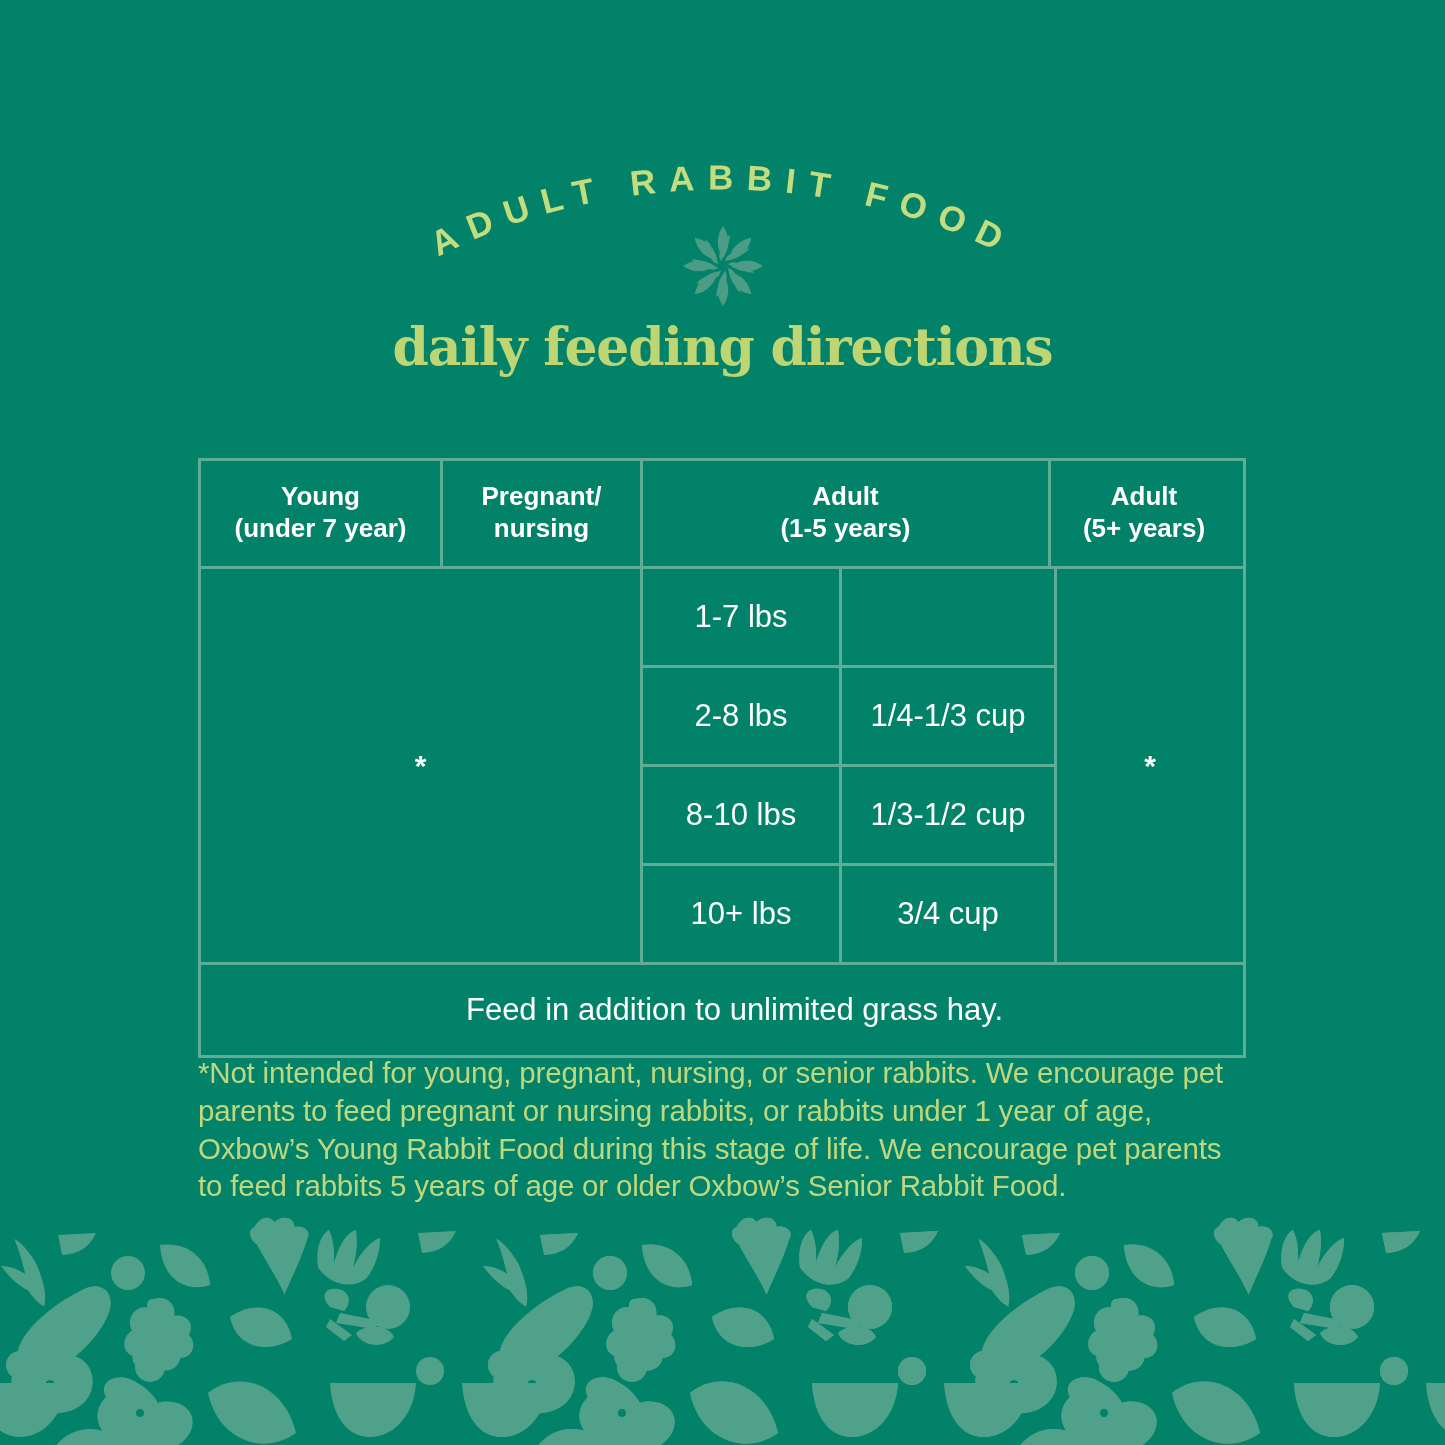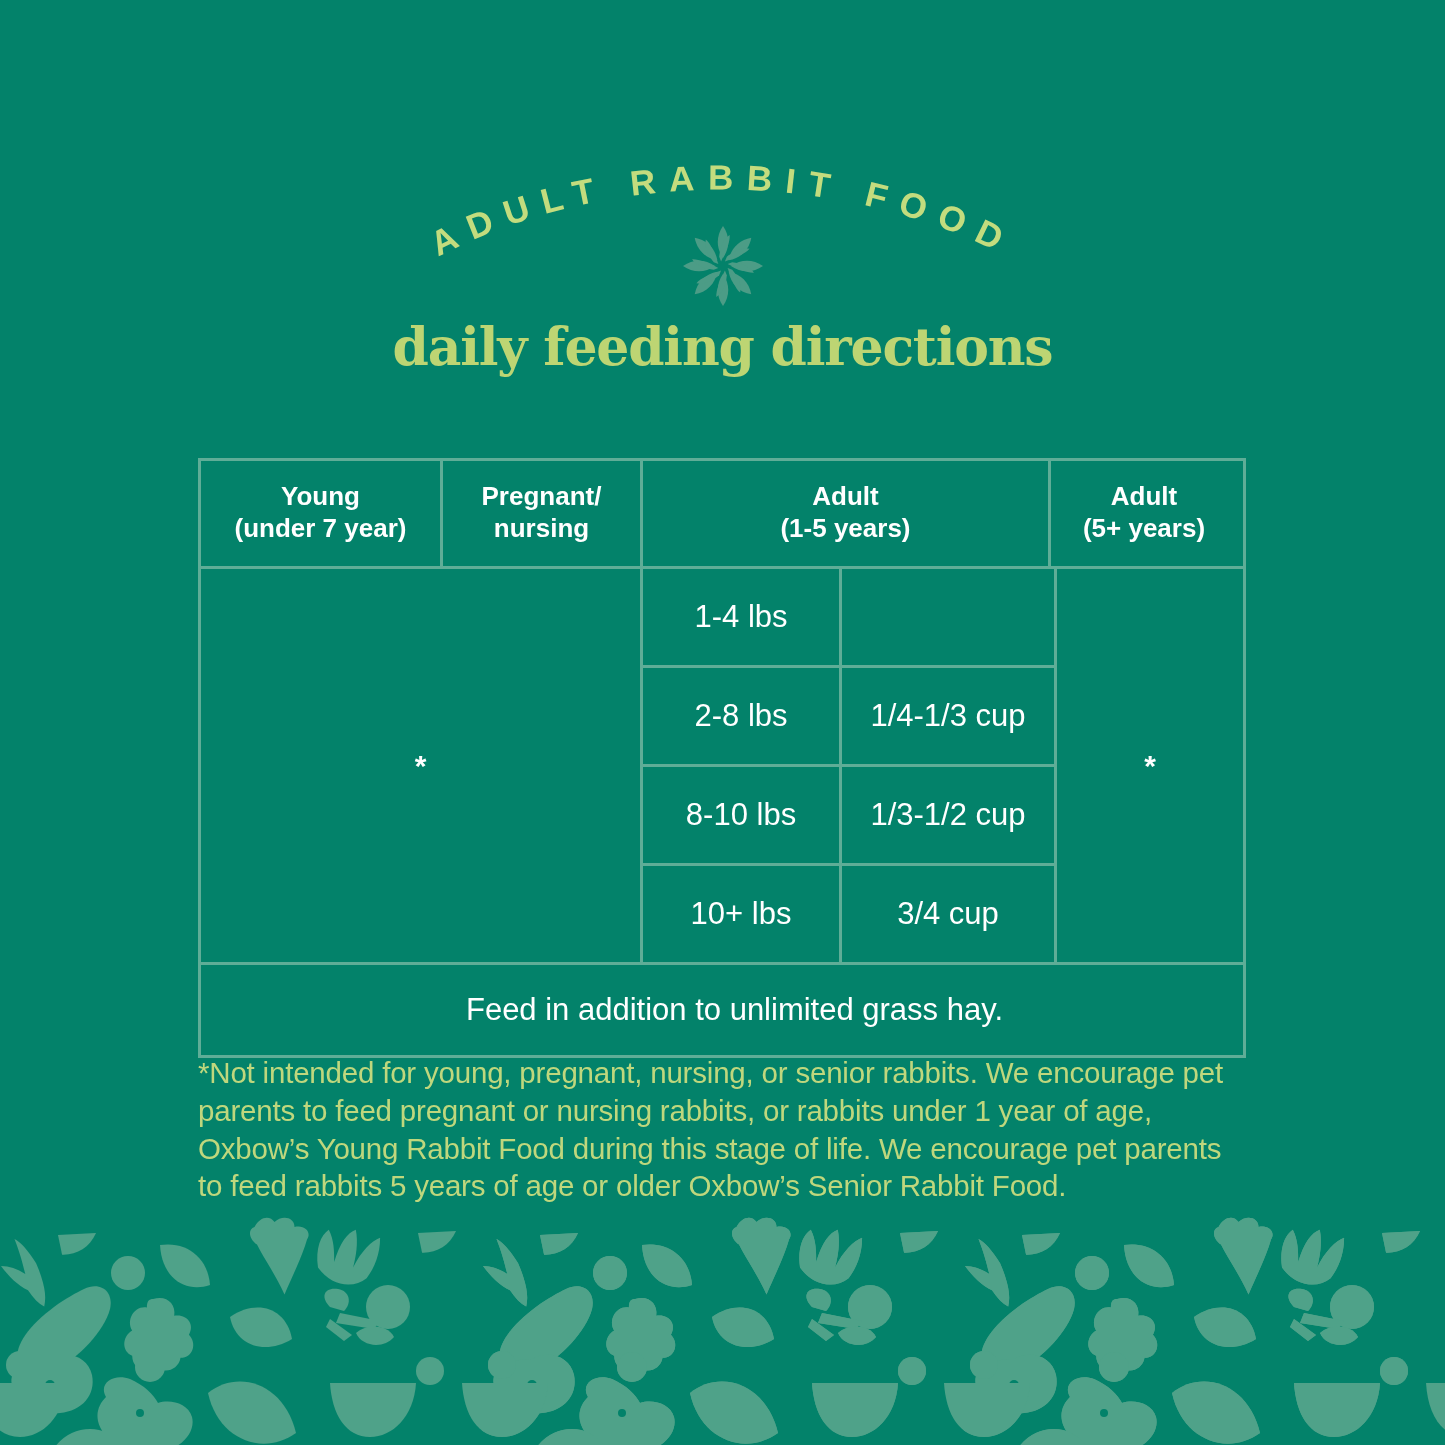--- a/index.html
+++ b/index.html
@@ -242,21 +242,21 @@
       <span>(5+ years)</span>
     </div>
   </div>
 
   <div class="body-row">
 
     <div class="merged-left">*</div>
 
     <div class="adult-col">
       <div class="adult-row">
-        <div class="adult-weight">1-4 lbs</div>
+        <div class="adult-weight">1-7 lbs</div>
       </div>
       <div class="adult-row">
         <div class="adult-weight">2-8 lbs</div>
         <div class="adult-amount">1/4-1/3 cup</div>
       </div>
       <div class="adult-row">
         <div class="adult-weight">8-10 lbs</div>
         <div class="adult-amount">1/3-1/2 cup</div>
       </div>
       <div class="adult-row">

